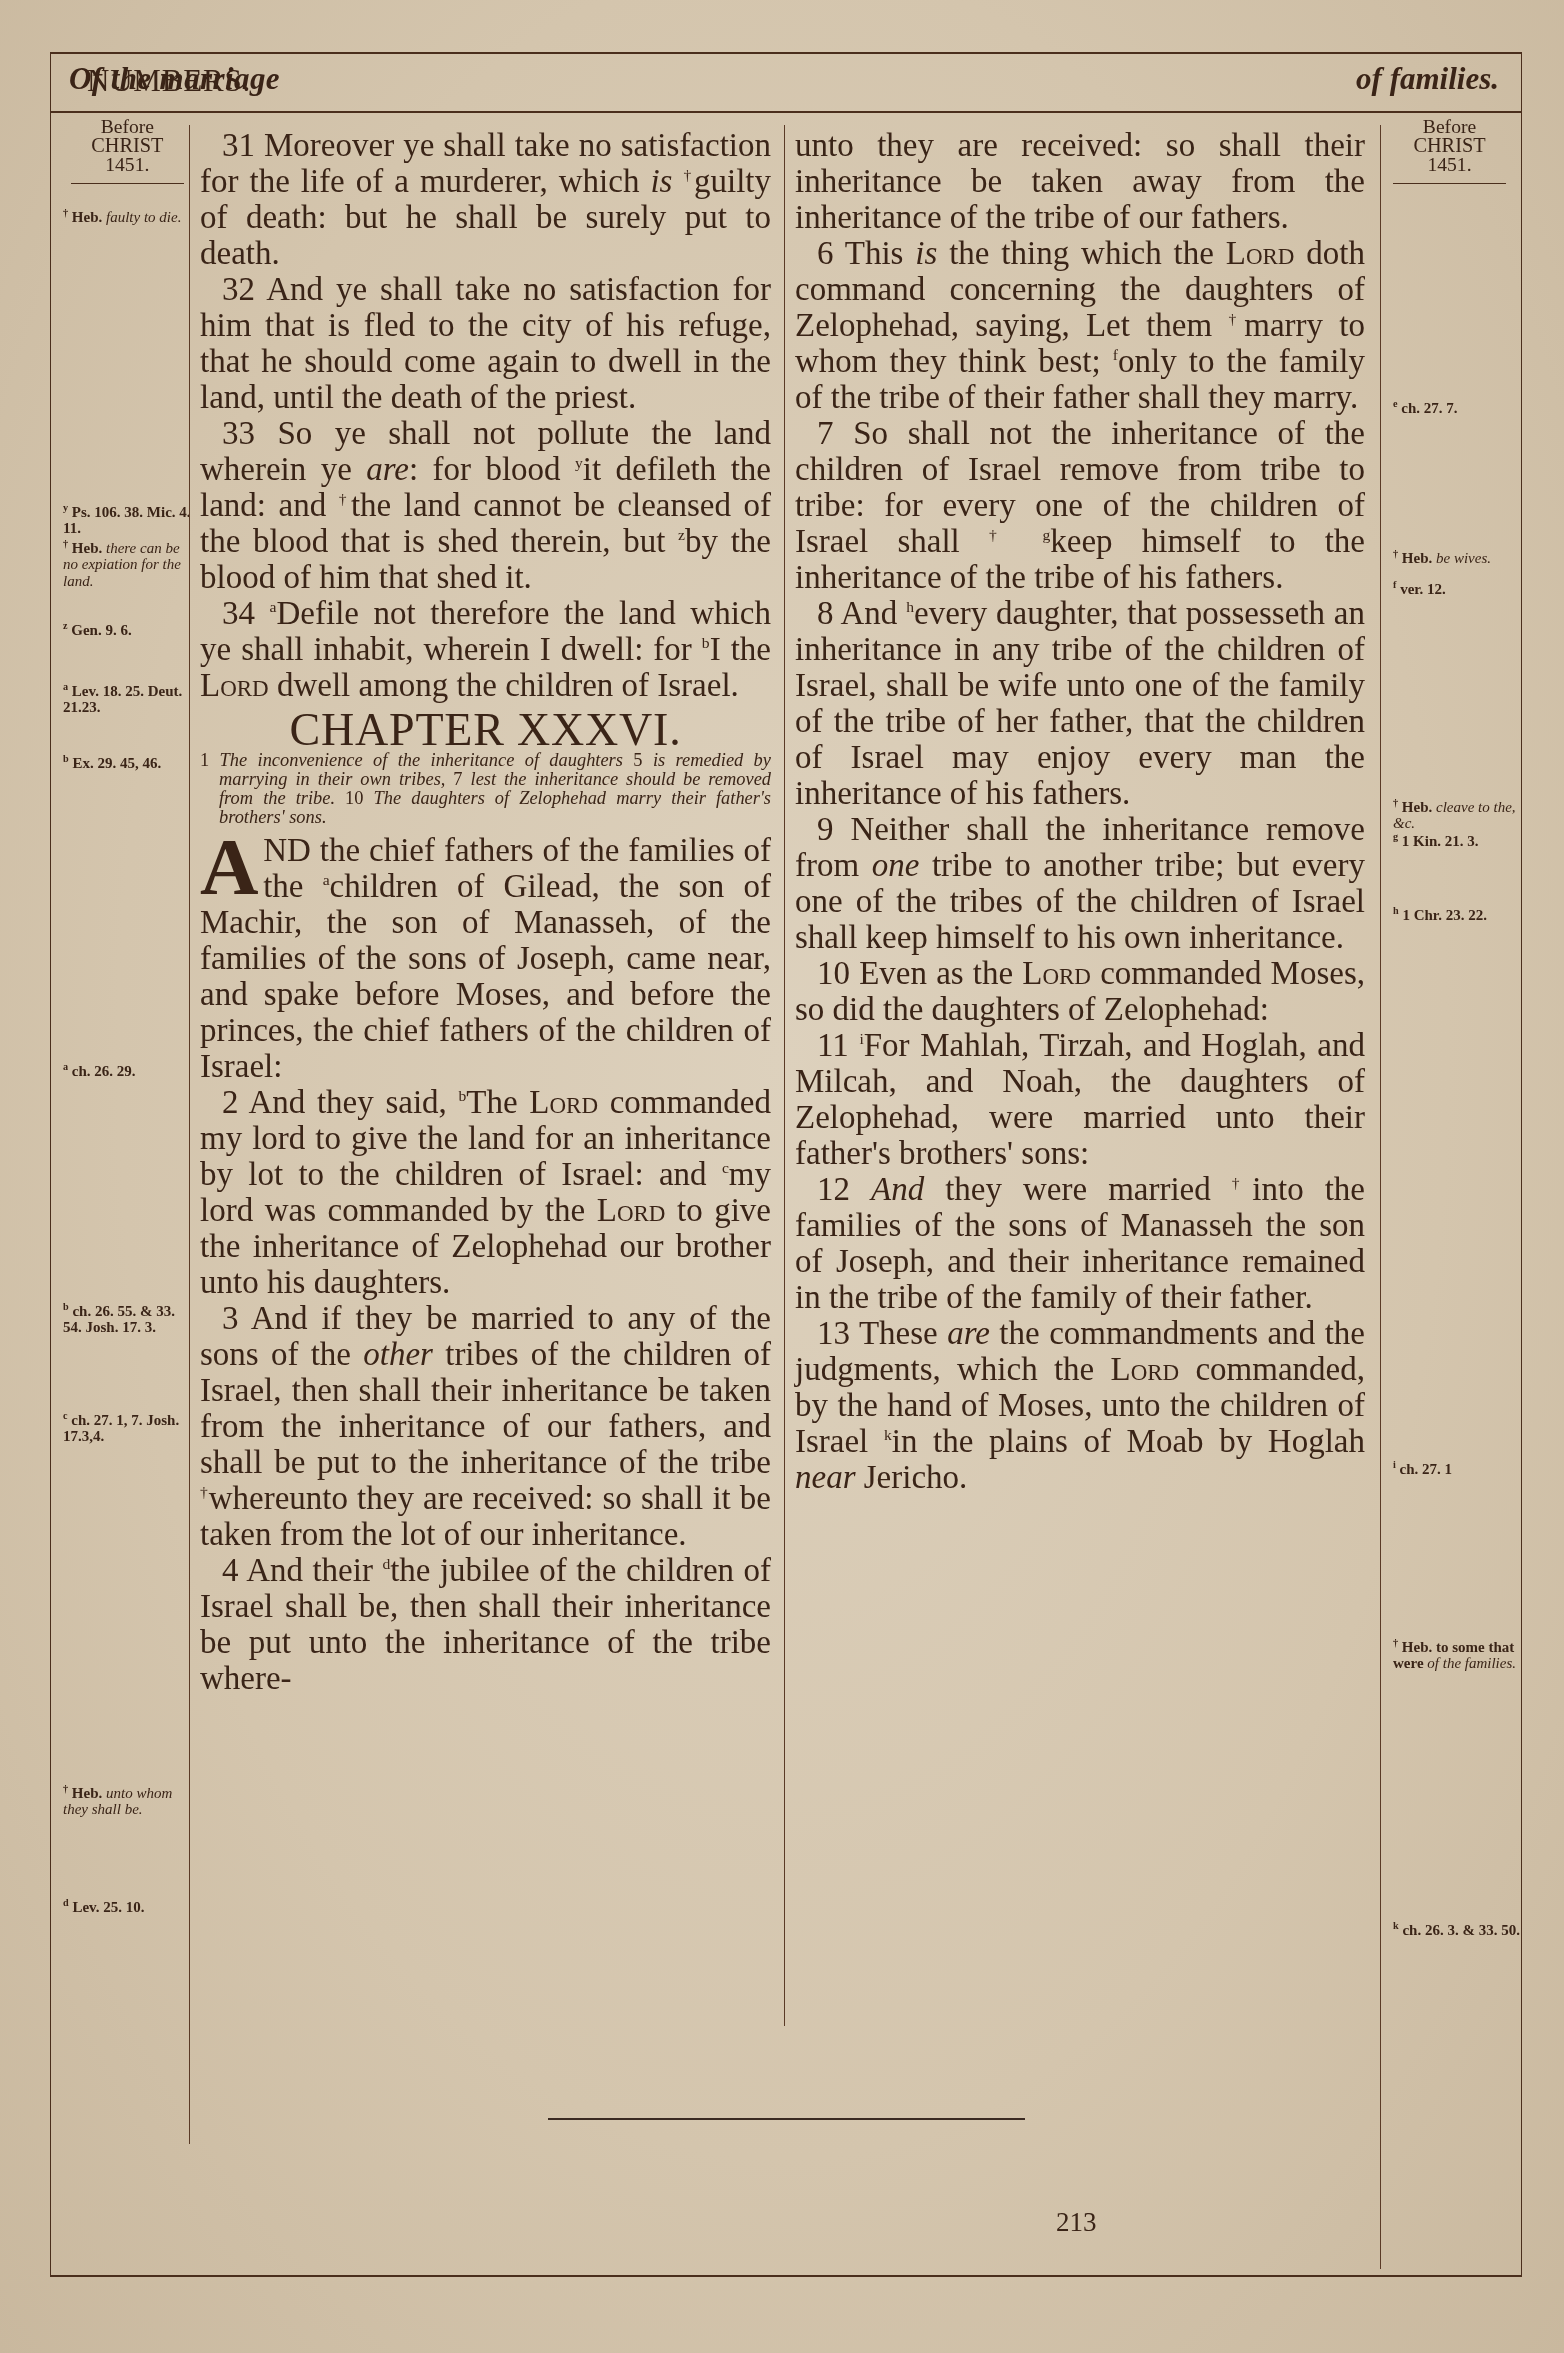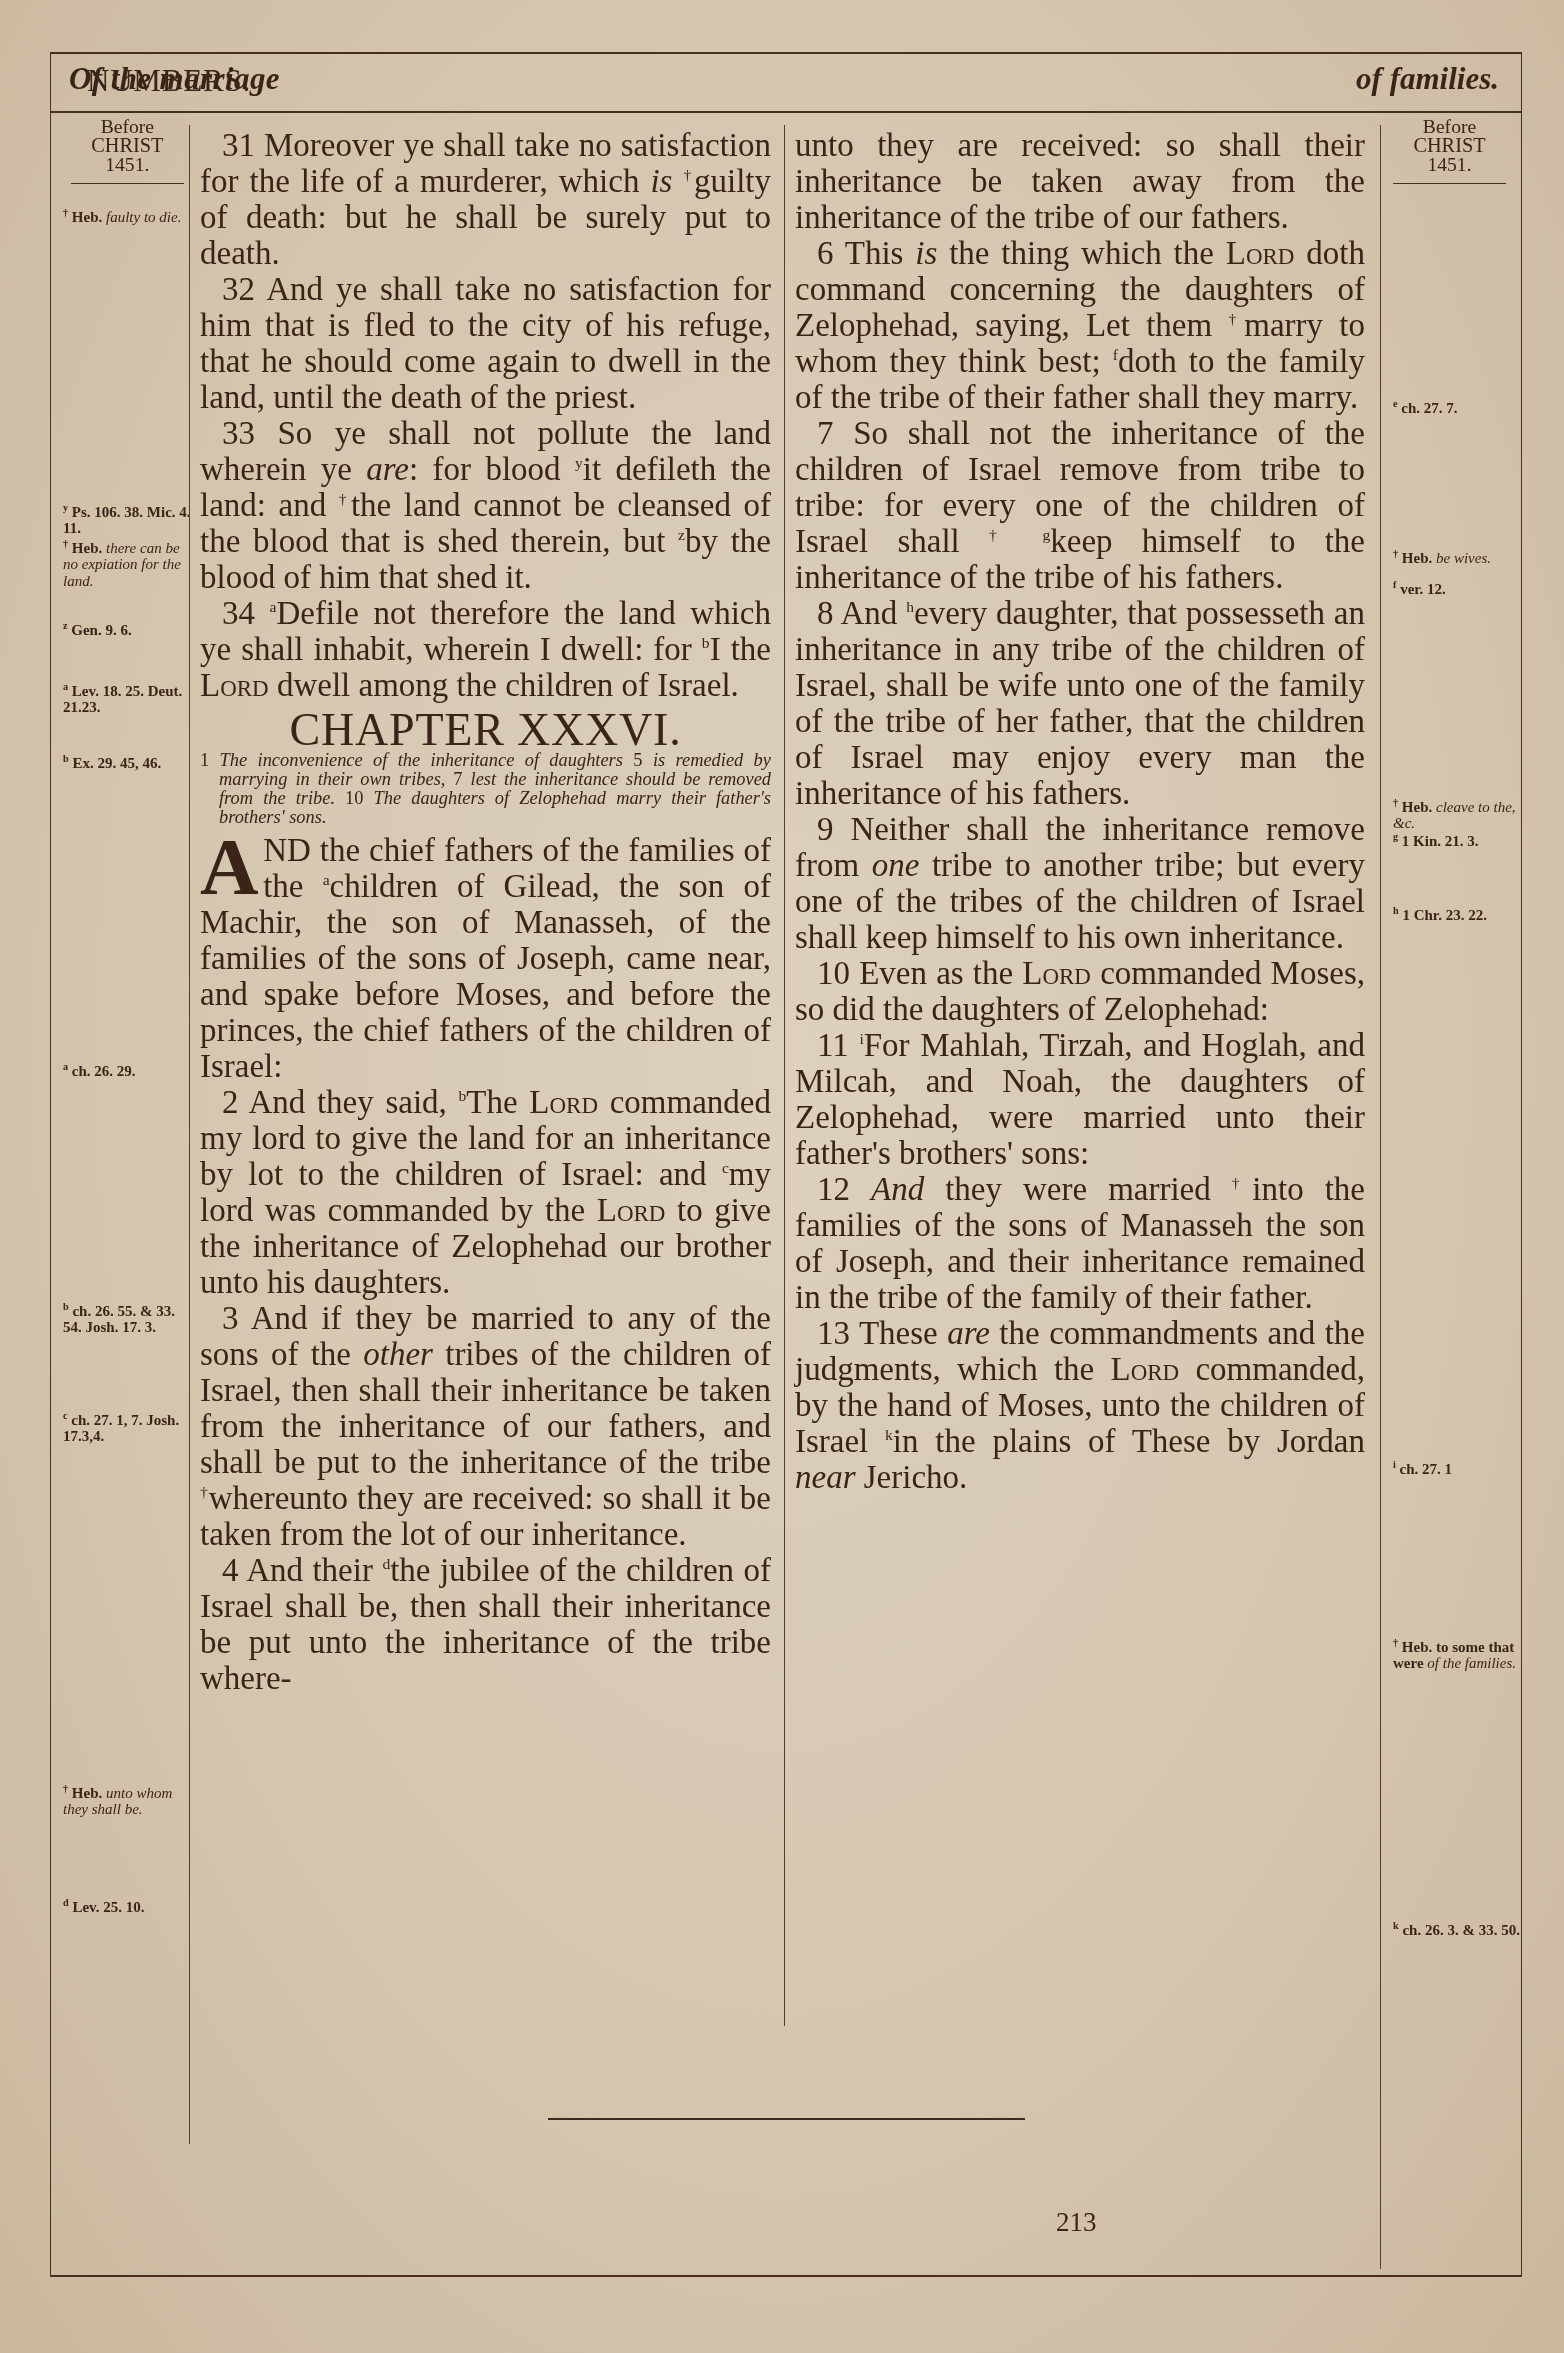--- a/index.html
+++ b/index.html
@@ -109,28 +109,28 @@
     </div>
 
     <p class="verse cont"><span class="dropcap">A</span><span>ND the chief fathers of the families of the </span><sup class="m">a</sup><span>children of Gilead, the son of Machir, the son of Manasseh, of the families of the sons of Joseph, came near, and spake before Moses, and before the princes, the chief fathers of the children of Israel:</span></p>
     <p class="verse"><span>2</span> <span>And they said, </span><sup class="m">b</sup><span>The </span><span class="sc">Lord</span><span> commanded my lord to give the land for an inheritance by lot to the children of Israel: and </span><sup class="m">c</sup><span>my lord was commanded by the </span><span class="sc">Lord</span><span> to give the inheritance of Zelophehad our brother unto his daughters.</span></p>
     <p class="verse"><span>3</span> <span>And if they be married to any of the sons of the </span><i>other</i><span> tribes of the children of Israel, then shall their inheritance be taken from the inheritance of our fathers, and shall be put to the inheritance of the tribe </span><sup class="m">†</sup><span>whereunto they are received: so shall it be taken from the lot of our inheritance.</span></p>
     <p class="verse"><span>4</span> <span>And their </span><sup class="m">d</sup><span>the jubilee of the children of Israel shall be, then shall their inheritance be put unto the inheritance of the tribe where-</span></p>
   </div>
 
   <div class="col col2">
     <p class="verse cont"><span>unto they are received: so shall their inheritance be taken away from the inheritance of the tribe of our fathers.</span></p>
-    <p class="verse"><span>6</span> <span>This </span><i>is</i><span> the thing which the </span><span class="sc">Lord</span><span> doth command concerning the daughters of Zelophehad, saying, Let them </span><sup class="m">†</sup><span>marry to whom they think best; </span><sup class="m">f</sup><span>doth to the family of the tribe of their father shall they marry.</span></p>
+    <p class="verse"><span>6</span> <span>This </span><i>is</i><span> the thing which the </span><span class="sc">Lord</span><span> doth command concerning the daughters of Zelophehad, saying, Let them </span><sup class="m">†</sup><span>marry to whom they think best; </span><sup class="m">f</sup><span>only to the family of the tribe of their father shall they marry.</span></p>
     <p class="verse"><span>7</span> <span>So shall not the inheritance of the children of Israel remove from tribe to tribe: for every one of the children of Israel shall </span><sup class="m">† g</sup><span>keep himself to the inheritance of the tribe of his fathers.</span></p>
     <p class="verse"><span>8</span> <span>And </span><sup class="m">h</sup><span>every daughter, that possesseth an inheritance in any tribe of the children of Israel, shall be wife unto one of the family of the tribe of her father, that the children of Israel may enjoy every man the inheritance of his fathers.</span></p>
     <p class="verse"><span>9</span> <span>Neither shall the inheritance remove from </span><i>one</i><span> tribe to another tribe; but every one of the tribes of the children of Israel shall keep himself to his own inheritance.</span></p>
     <p class="verse"><span>10</span> <span>Even as the </span><span class="sc">Lord</span><span> commanded Moses, so did the daughters of Zelophehad:</span></p>
     <p class="verse"><span>11</span> <sup class="m">i</sup><span>For Mahlah, Tirzah, and Hoglah, and Milcah, and Noah, the daughters of Zelophehad, were married unto their father's brothers' sons:</span></p>
     <p class="verse"><span>12</span> <i>And</i><span> they were married </span><sup class="m">†</sup><span>into the families of the sons of Manasseh the son of Joseph, and their inheritance remained in the tribe of the family of their father.</span></p>
-    <p class="verse"><span>13</span> <span>These </span><i>are</i><span> the commandments and the judgments, which the </span><span class="sc">Lord</span><span> commanded, by the hand of Moses, unto the children of Israel </span><sup class="m">k</sup><span>in the plains of These by Jordan </span><i>near</i><span> Jericho.</span></p>
+    <p class="verse"><span>13</span> <span>These </span><i>are</i><span> the commandments and the judgments, which the </span><span class="sc">Lord</span><span> commanded, by the hand of Moses, unto the children of Israel </span><sup class="m">k</sup><span>in the plains of Moab by Hoglah </span><i>near</i><span> Jericho.</span></p>
   </div>
 
   <div class="margin-col margin-right">
     <div class="bc" style="margin-left:0">
       <div>Before</div>
       <div class="big">CHRIST</div>
       <div>1451.</div>
     </div>
     <div class="note" style="top:279px"><sup>e</sup> <span>ch. 27. 7.</span></div>
     <div class="note" style="top:429px"><sup>†</sup> <span>Heb.</span> <i>be wives.</i></div>

